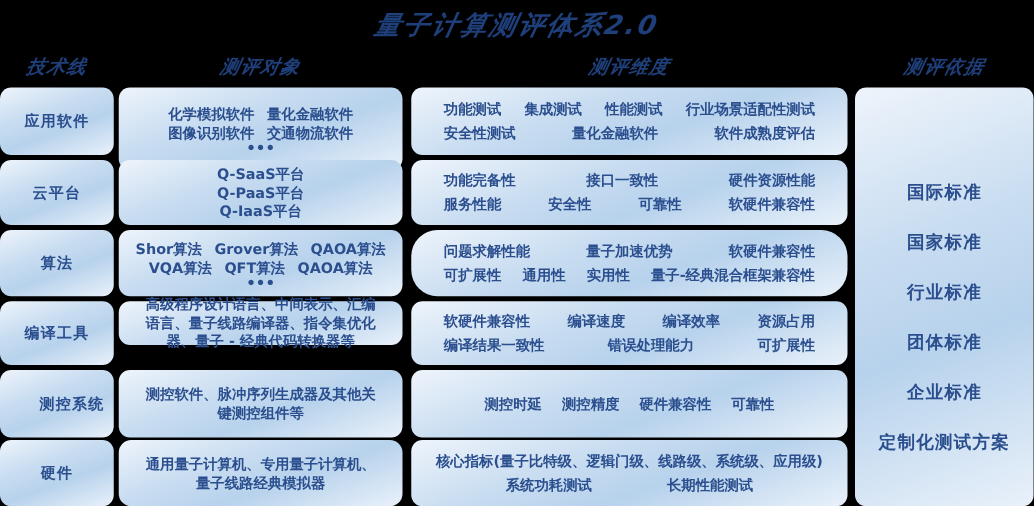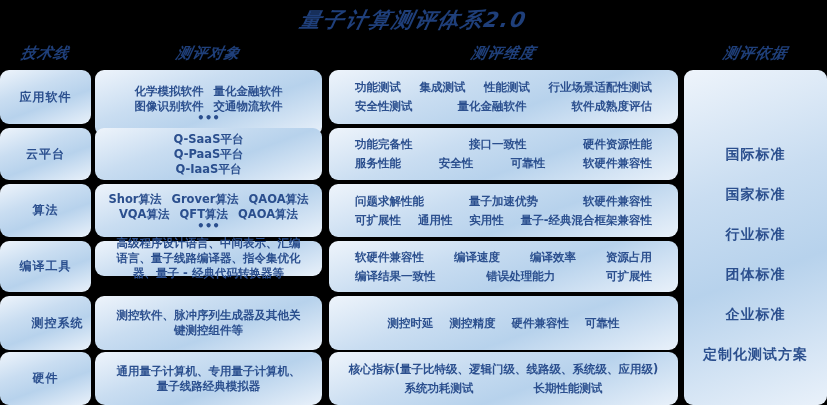--- a/index.html
+++ b/index.html
@@ -105,21 +105,21 @@
         <span>Grover算法</span>
         <span>QAOA算法</span>
       </div>
       <div class="line" style="gap: 10px; justify-content: center;">
         <span>VQA算法</span>
         <span>QFT算法</span>
         <span>QAOA算法</span>
       </div>
       <div class="dots">•••</div>
     </div>
-    <div class="box c3" style="top: 184px; height: 53px; padding: 0px 26px;">
+    <div class="box c3" style="top: 184px; height: 53px; padding: 0px 26px; border-radius: 21px;">
       <div class="line">
         <span>问题求解性能</span>
         <span>量子加速优势</span>
         <span>软硬件兼容性</span>
       </div>
       <div class="line">
         <span>可扩展性</span>
         <span>通用性</span>
         <span>实用性</span>
         <span>量子-经典混合框架兼容性</span>

